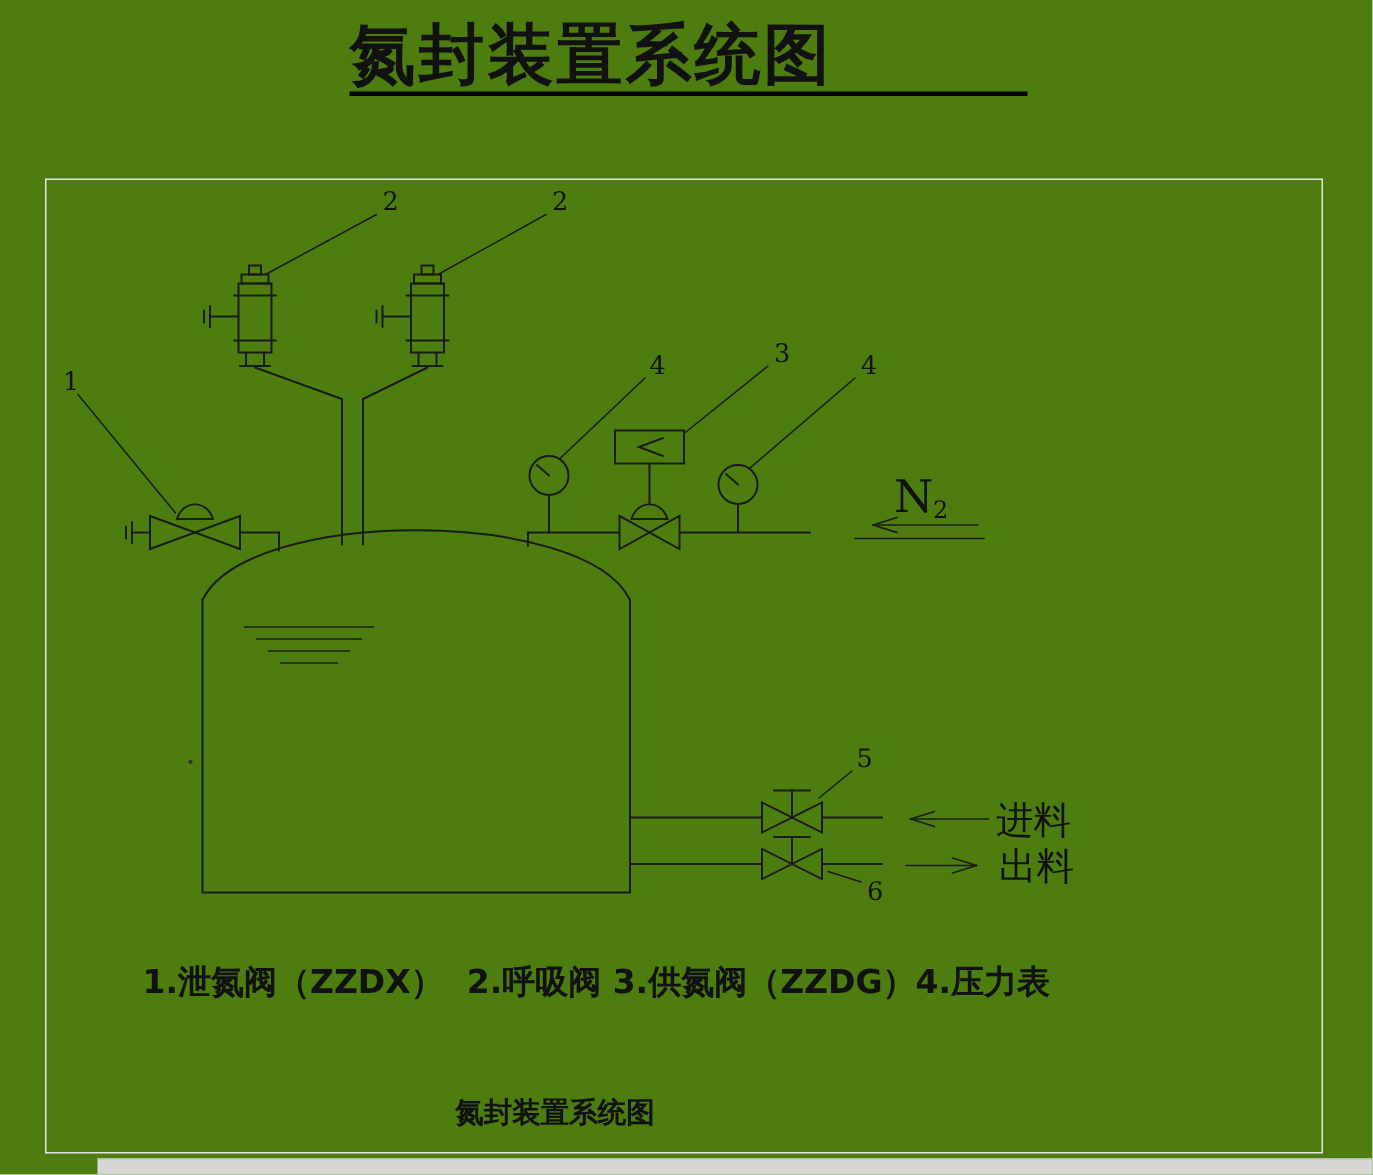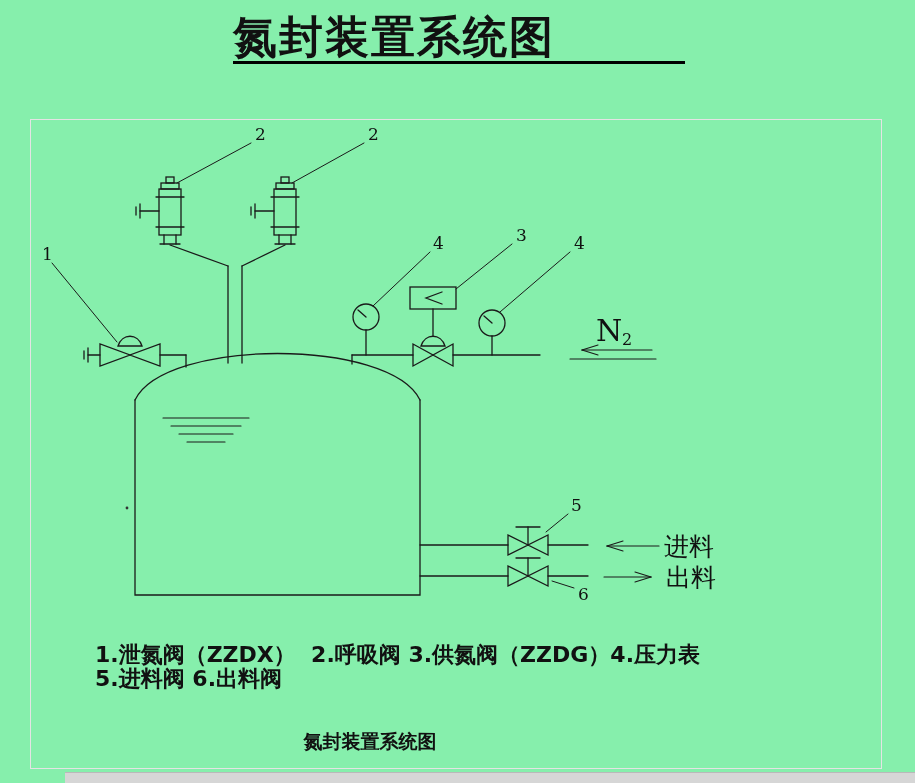--- a/index.html
+++ b/index.html
@@ -1,18 +1,18 @@
 <!DOCTYPE html>
 <html><head>
 <meta charset="utf-8">
 <style>
   * { margin:0; padding:0; box-sizing:border-box; }
   html,body { background:#ffffff; }
   body { width:915px; height:783px; font-family:"DejaVu Serif", serif; color:#111; }
-  .page { position:relative; width:915px; height:783px; background:#86efac; overflow:hidden; }
+  .page { position:relative; width:915px; height:783px; background:#4d7c0f; overflow:hidden; }
 
   .title {
     position:absolute; left:233px; top:12px; width:452px; height:52px;
     border-bottom:3px solid #000; font-weight:bold; font-size:44px;
     letter-spacing:2px; line-height:50px; white-space:nowrap;
     font-family:"DejaVu Serif", serif;
   }
   .subtitle {
     position:absolute; left:12px; top:86px; font-size:19px;
     font-family:"DejaVu Serif", serif; white-space:pre;
@@ -201,18 +201,17 @@
 
       <line x1="568" y1="514" x2="546" y2="532"></line>
       <text class="callout" x="571" y="511">5</text>
 
       <line x1="574" y1="588" x2="552" y2="581"></line>
       <text class="callout" x="578" y="600">6</text>
     </g>
   </svg>
 
   <div class="legend1">1.泄氮阀（ZZDX）  2.呼吸阀 3.供氮阀（ZZDG）4.压力表</div>
-  <div class="legend2">5.进料阀 6.出料阀</div>
   <div class="caption">氮封装置系统图</div>
 
   <div class="hscroll"></div>
 
 </div>
 
 </body></html>

